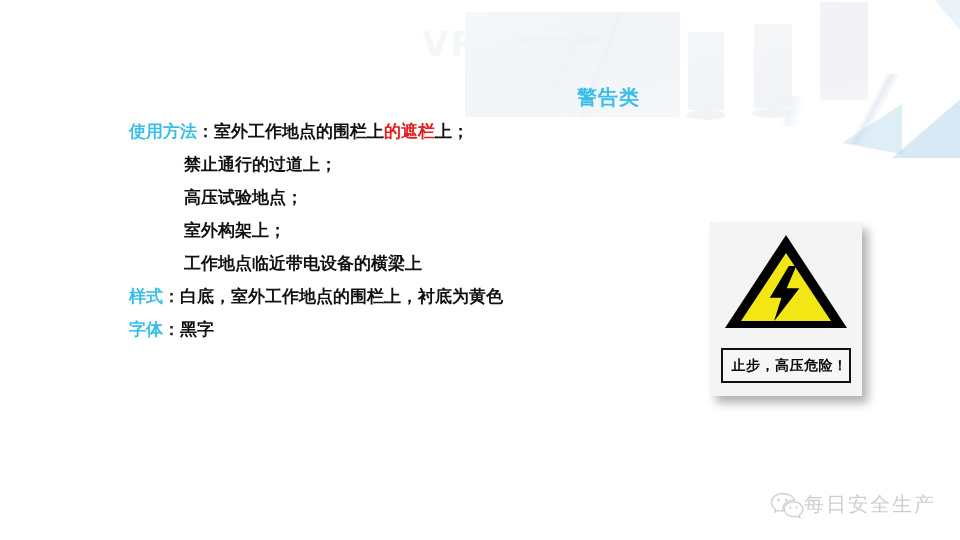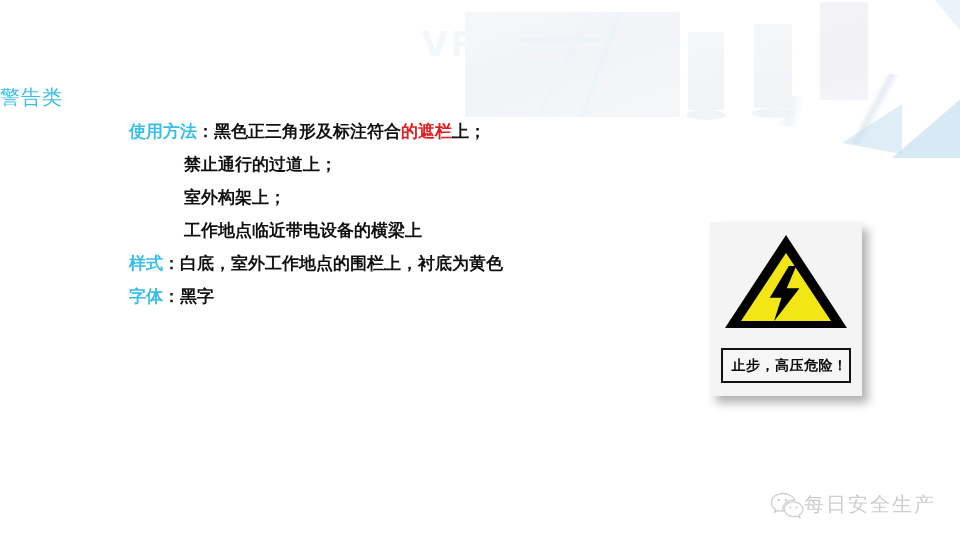--- a/index.html
+++ b/index.html
@@ -126,23 +126,23 @@
     width: 180px; height: 70px;
     background: linear-gradient(118deg, rgba(255,255,255,0) 44%, rgba(228,236,243,0.95) 47%, rgba(255,255,255,0) 51%);
   }
 
   
   .title {
     position: absolute;
     left: 0;
     top: 84px;
     width: 640px;
-    text-align: left;
+    text-align: right;
     font-size: 20px;
-    font-weight: normal;
+    font-weight: bold;
     color: #39BEE8;
     letter-spacing: 1px;
   }
   .body-block {
     position: absolute;
     left: 88px;
     top: 120px;
     width: 620px;
   }
   .line {
@@ -251,30 +251,33 @@
   <div class="accent accent-1"></div>
   <div class="accent accent-2"></div>
 
   <div class="title">警告类</div>
 
   <div class="body-block">
 
     <div class="line">
       <span class="lbl">使用方法</span>
       <span class="colon">：</span>
-      <span class="txt">黑色正三角形及标注符合</span>
+      <span class="txt">室外工作地点的围栏上</span>
       <span class="txt red">的遮栏</span>
       <span class="txt">上；</span>
     </div>
 
 
     <div class="line indent">
       <span class="txt">禁止通行的过道上；</span>
     </div>
 
+    <div class="line indent">
+      <span class="txt">高压试验地点；</span>
+    </div>
 
     <div class="line indent">
       <span class="txt">室外构架上；</span>
     </div>
 
     <div class="line indent">
       <span class="txt">工作地点临近带电设备的横梁上</span>
     </div>
 
     <div class="line">

